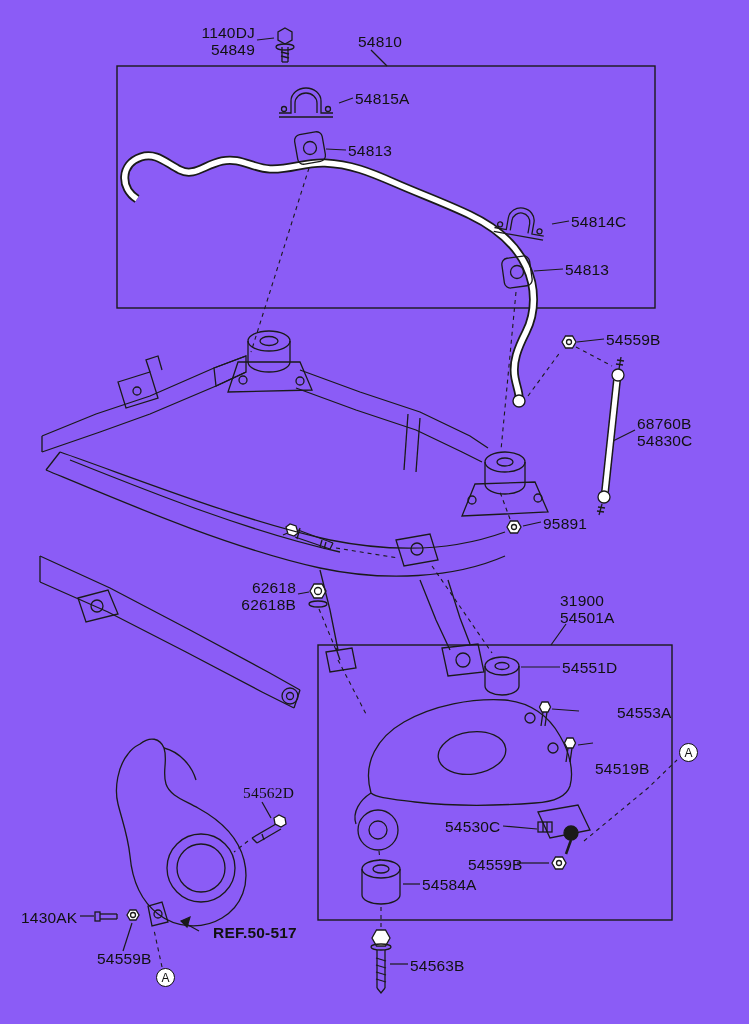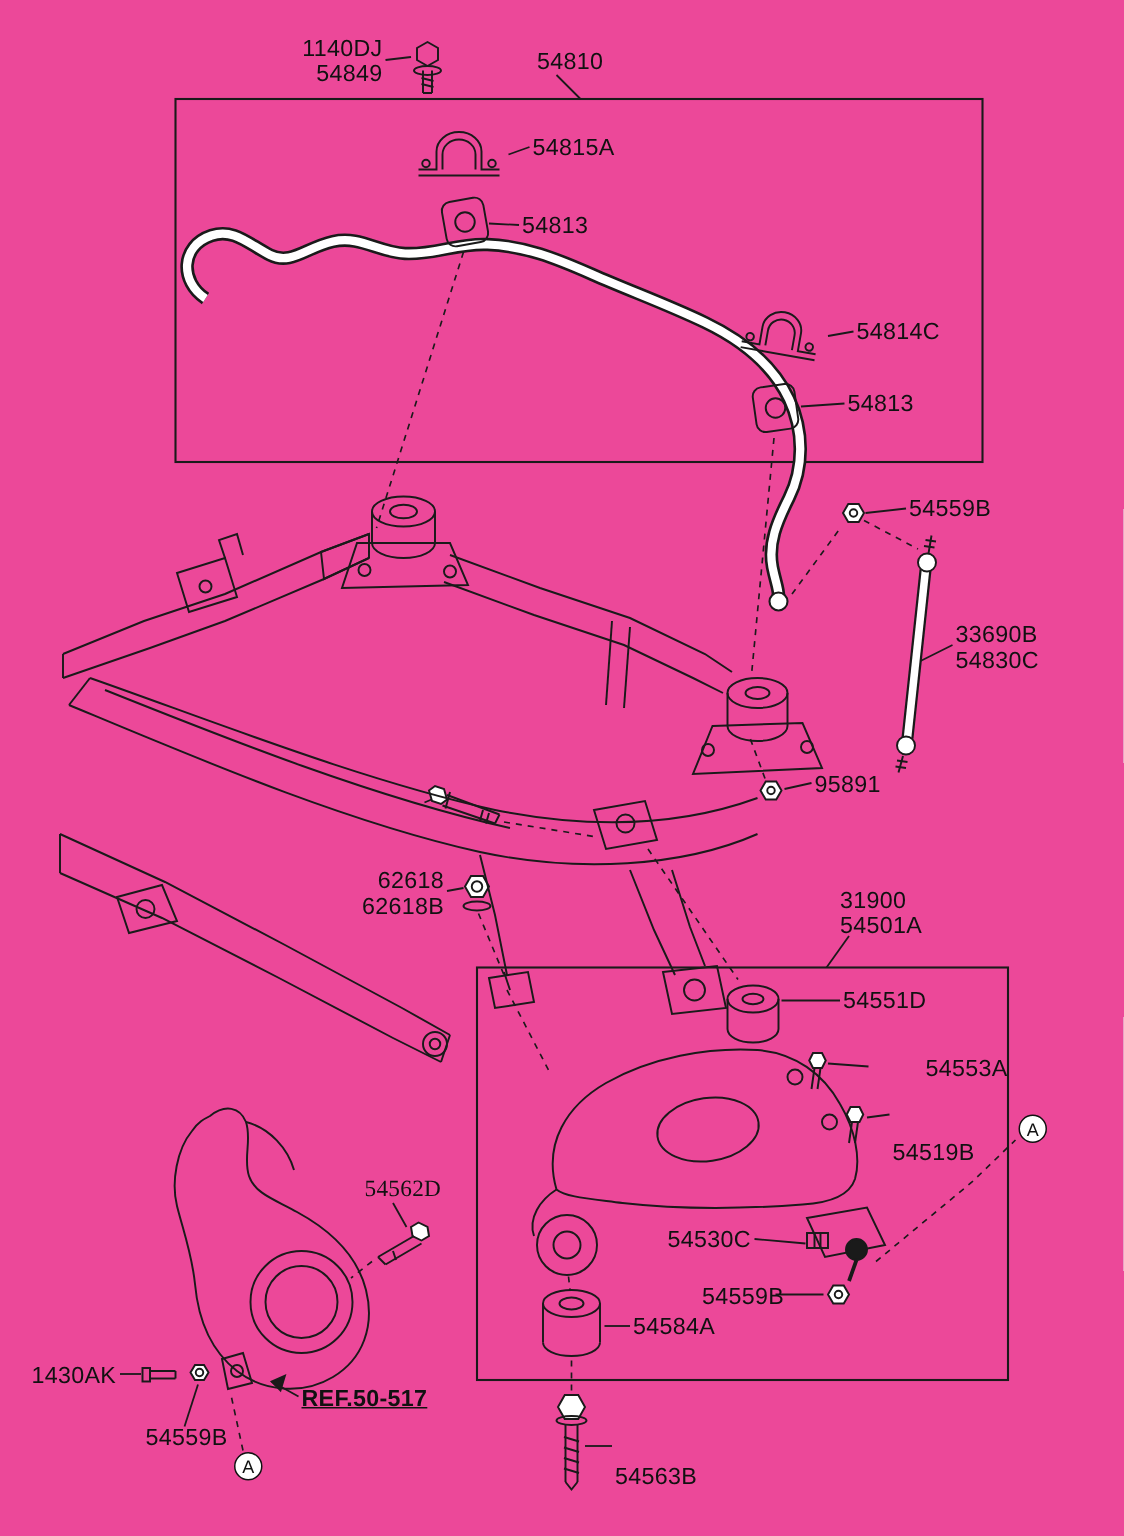--- a/index.html
+++ b/index.html
@@ -1,26 +1,26 @@
 <!DOCTYPE html>
 <html><head>
 <meta charset="utf-8">
 <style>
   html,body{margin:0;padding:0;background:#e8e8e8;}
   #stage{
-    position:relative;width:749px;height:1024px;background:#ec4899;
+    position:relative;width:749px;height:1024px;background:#8b5cf6;
     font-family:"Liberation Sans", sans-serif;overflow:hidden;margin:0 auto;
   }
   #art{position:absolute;left:0;top:0;}
   .lbl{
     position:absolute;font-size:15.5px;line-height:17px;color:#111;
     letter-spacing:.2px;white-space:nowrap;cursor:pointer;
   }
   .lbl.ra{text-align:right;}
-  .lbl.ref{font-weight:bold;text-decoration:underline;}
+  .lbl.ref{font-weight:bold;margin-left:12px;}
   .amark{
     position:absolute;width:19px;height:19px;border:1.6px solid #111;
     border-radius:50%;display:flex;align-items:center;justify-content:center;
     font-size:12px;color:#111;background:#fff;box-sizing:border-box;cursor:default;
   }
 </style>
 </head>
 <body>
 
 <div id="stage">
@@ -313,21 +313,21 @@
 
   <div class="lbl" style="left:348px;top:142px;">54813</div>
 
   <div class="lbl" style="left:571px;top:213px;">54814C</div>
 
   <div class="lbl" style="left:565px;top:261px;">54813</div>
 
   <div class="lbl" style="left:606px;top:331px;">54559B</div>
 
   <div class="lbl" style="left:637px;top:415px;">
-    <div>33690B</div>
+    <div>68760B</div>
     <div>54830C</div>
   </div>
 
 
   <div class="lbl" style="left:543px;top:515px;">95891</div>
 
   <div class="lbl ra" style="left:230px;top:579px;width:66px;">
     <div>62618</div>
     <div>62618B</div>
   </div>
@@ -350,18 +350,18 @@
   <div class="lbl" style="left:468px;top:856px;">54559B</div>
 
   <div class="lbl" style="left:422px;top:876px;">54584A</div>
 
   <div class="lbl" style="left:21px;top:909px;">1430AK</div>
 
   <div class="lbl ref" style="left:201px;top:924px;">REF.50-517</div>
 
   <div class="lbl" style="left:97px;top:950px;">54559B</div>
 
-  <div class="lbl" style="left:410px;top:957px;margin-top:19px;">54563B</div>
+  <div class="lbl" style="left:410px;top:957px;">54563B</div>
 
   <div class="amark" style="left:679px;top:743px;">A</div>
   <div class="amark" style="left:156px;top:968px;">A</div>
 
 </div>
 
 </body></html>

